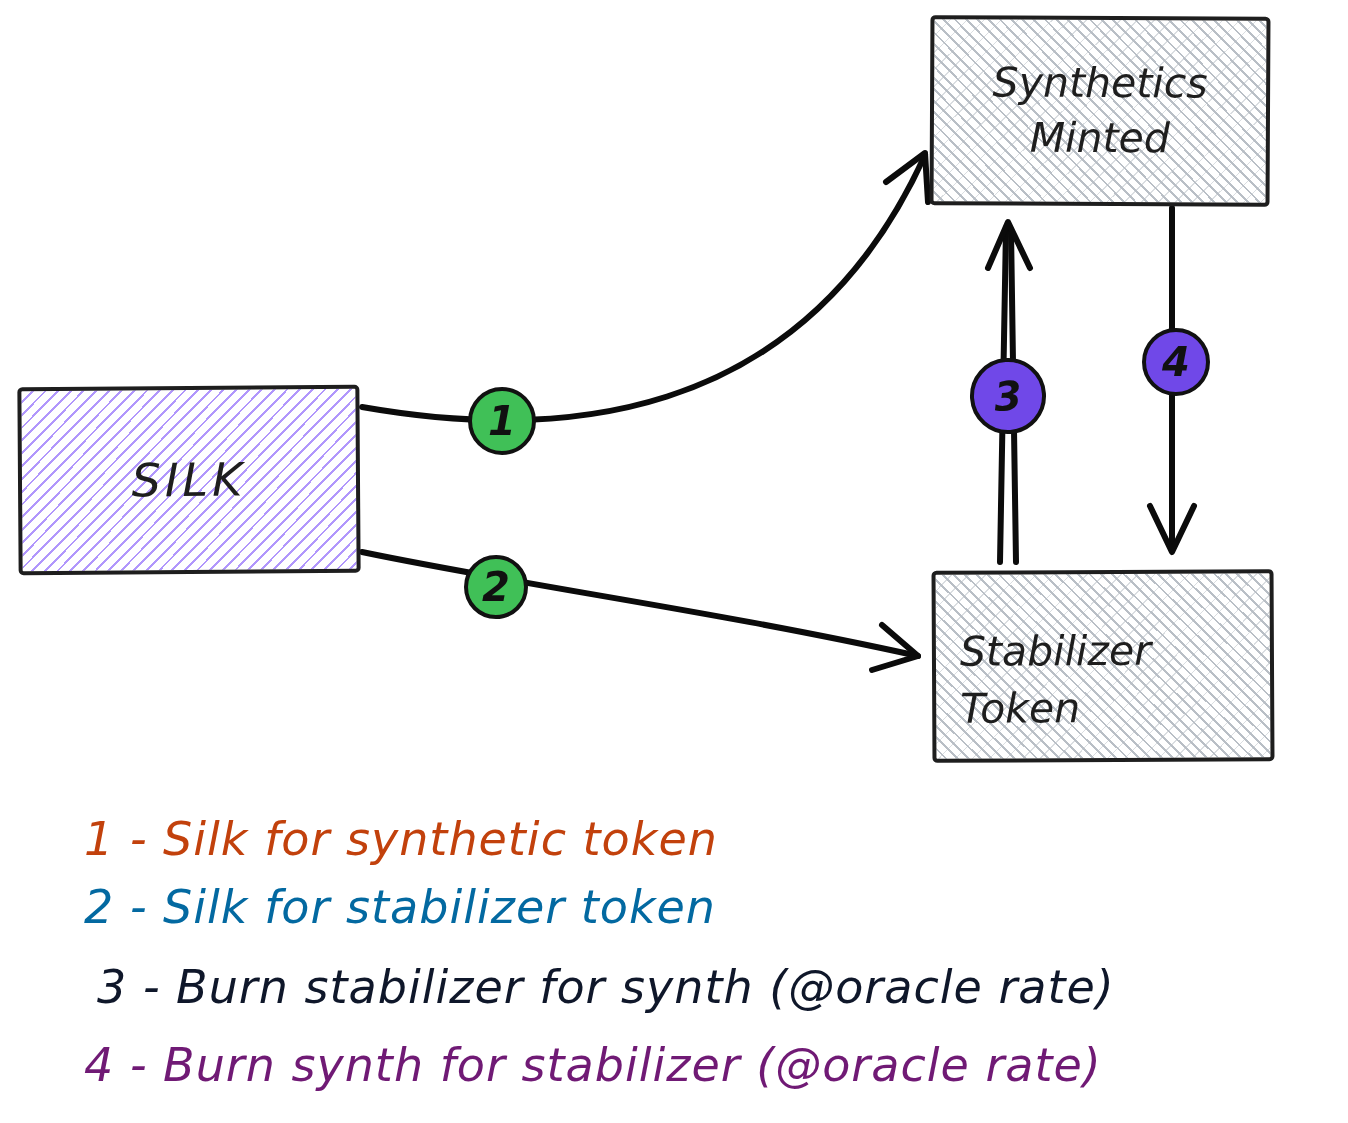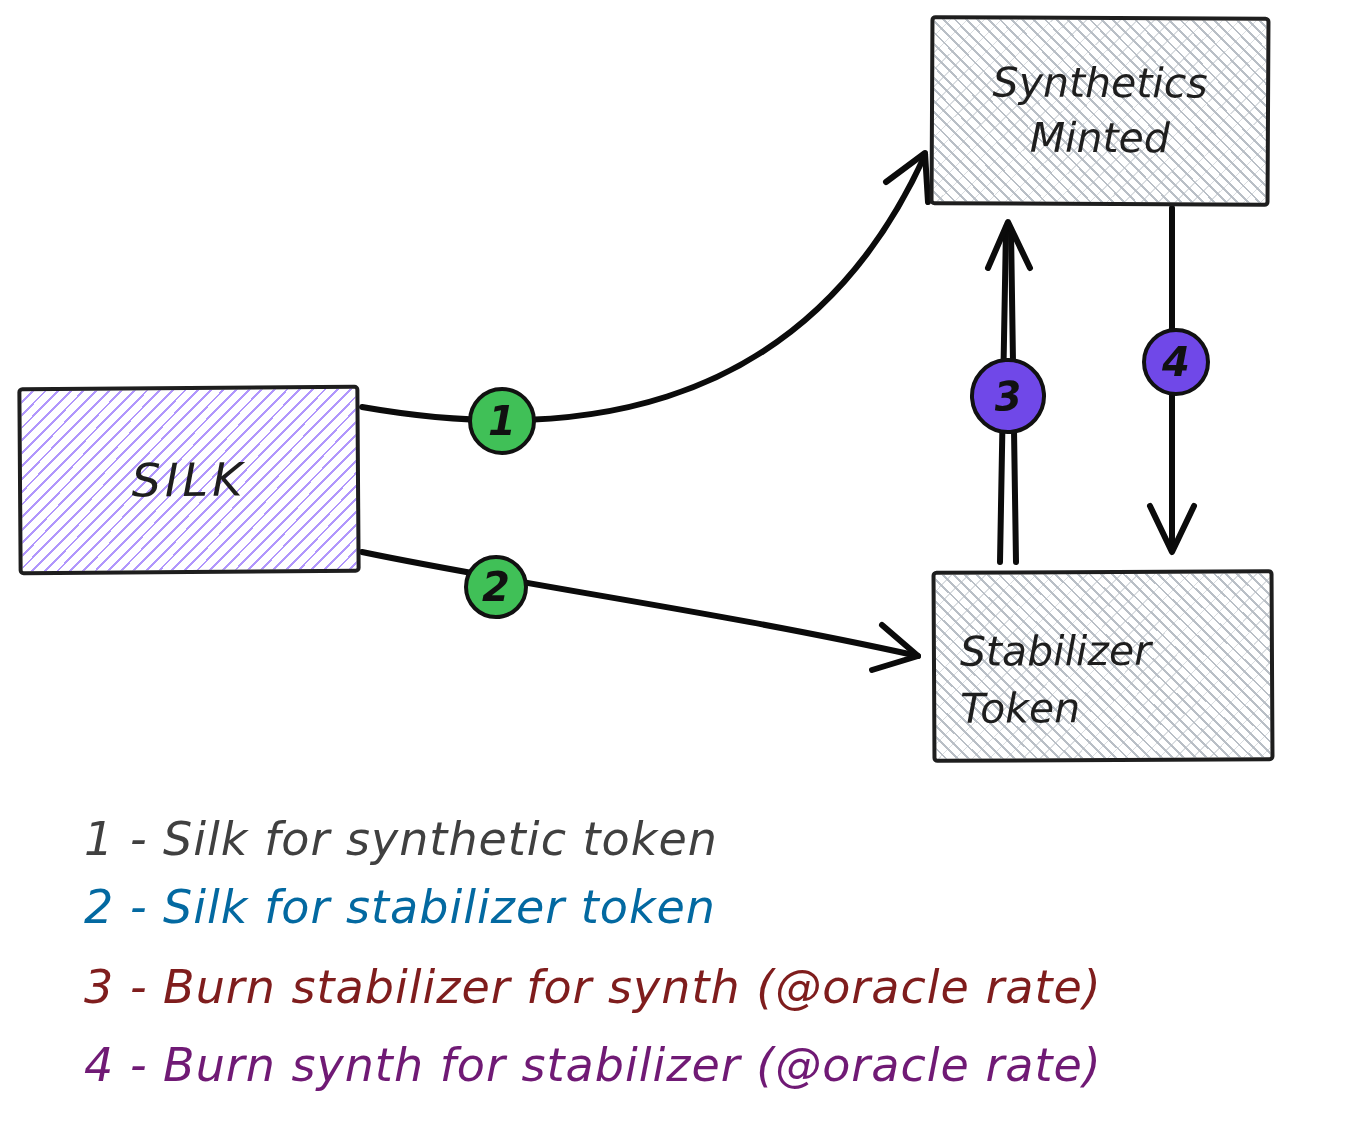--- a/index.html
+++ b/index.html
@@ -150,18 +150,18 @@
   <div class="node" id="stabilizer-box">
     <div class="line">Stabilizer</div>
     <div class="line">Token</div>
   </div>
 
   <div class="badge" id="badge-1" style="background: rgb(64, 192, 87);">1</div>
   <div class="badge" id="badge-2" style="background: rgb(64, 192, 87);">2</div>
   <div class="badge" id="badge-3" style="background: rgb(112, 72, 232);">3</div>
   <div class="badge" id="badge-4" style="background: rgb(112, 72, 232);">4</div>
 
-  <div class="legend-line" id="legend-0" style="color: #404040;">1 - Silk for synthetic token</div>
+  <div class="legend-line" id="legend-0" style="color: #c2410c;">1 - Silk for synthetic token</div>
   <div class="legend-line" id="legend-1" style="color: #0369a1;">2 - Silk for stabilizer token</div>
-  <div class="legend-line" id="legend-2" style="color: #7f1d1d;">3 - Burn stabilizer for synth (@oracle rate)</div>
+  <div class="legend-line" id="legend-2" style="color: #0f172a; margin-left: 13px;">3 - Burn stabilizer for synth (@oracle rate)</div>
   <div class="legend-line" id="legend-3" style="color: #701a75;">4 - Burn synth for stabilizer (@oracle rate)</div>
 
 </div>
 
 </body></html>

